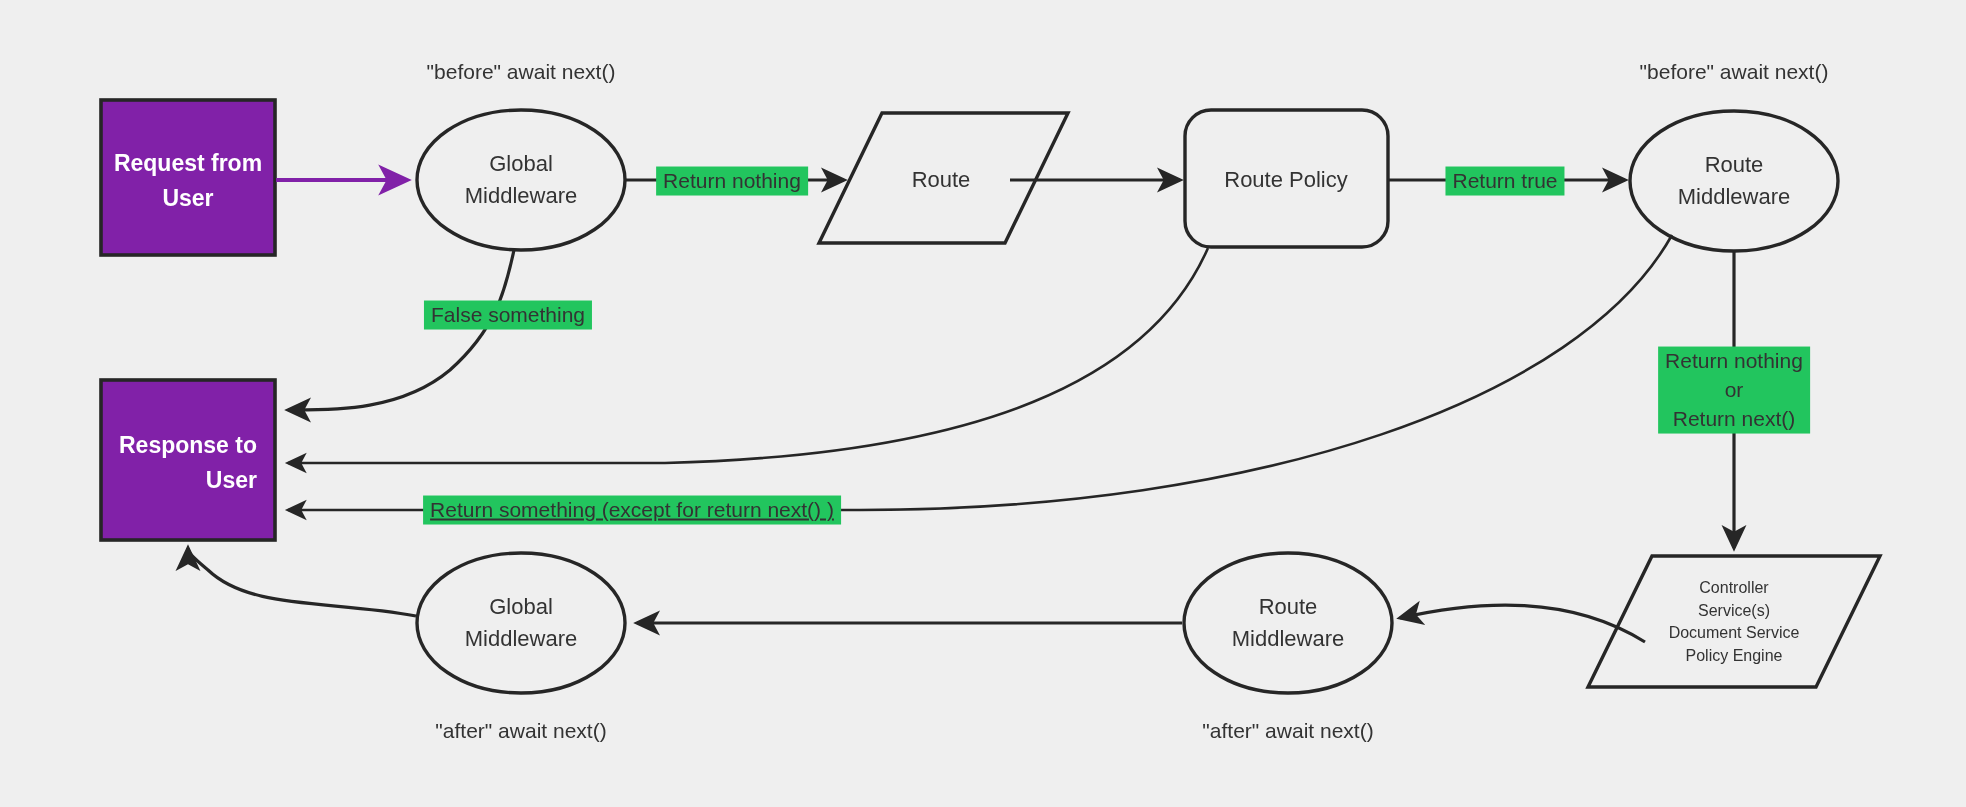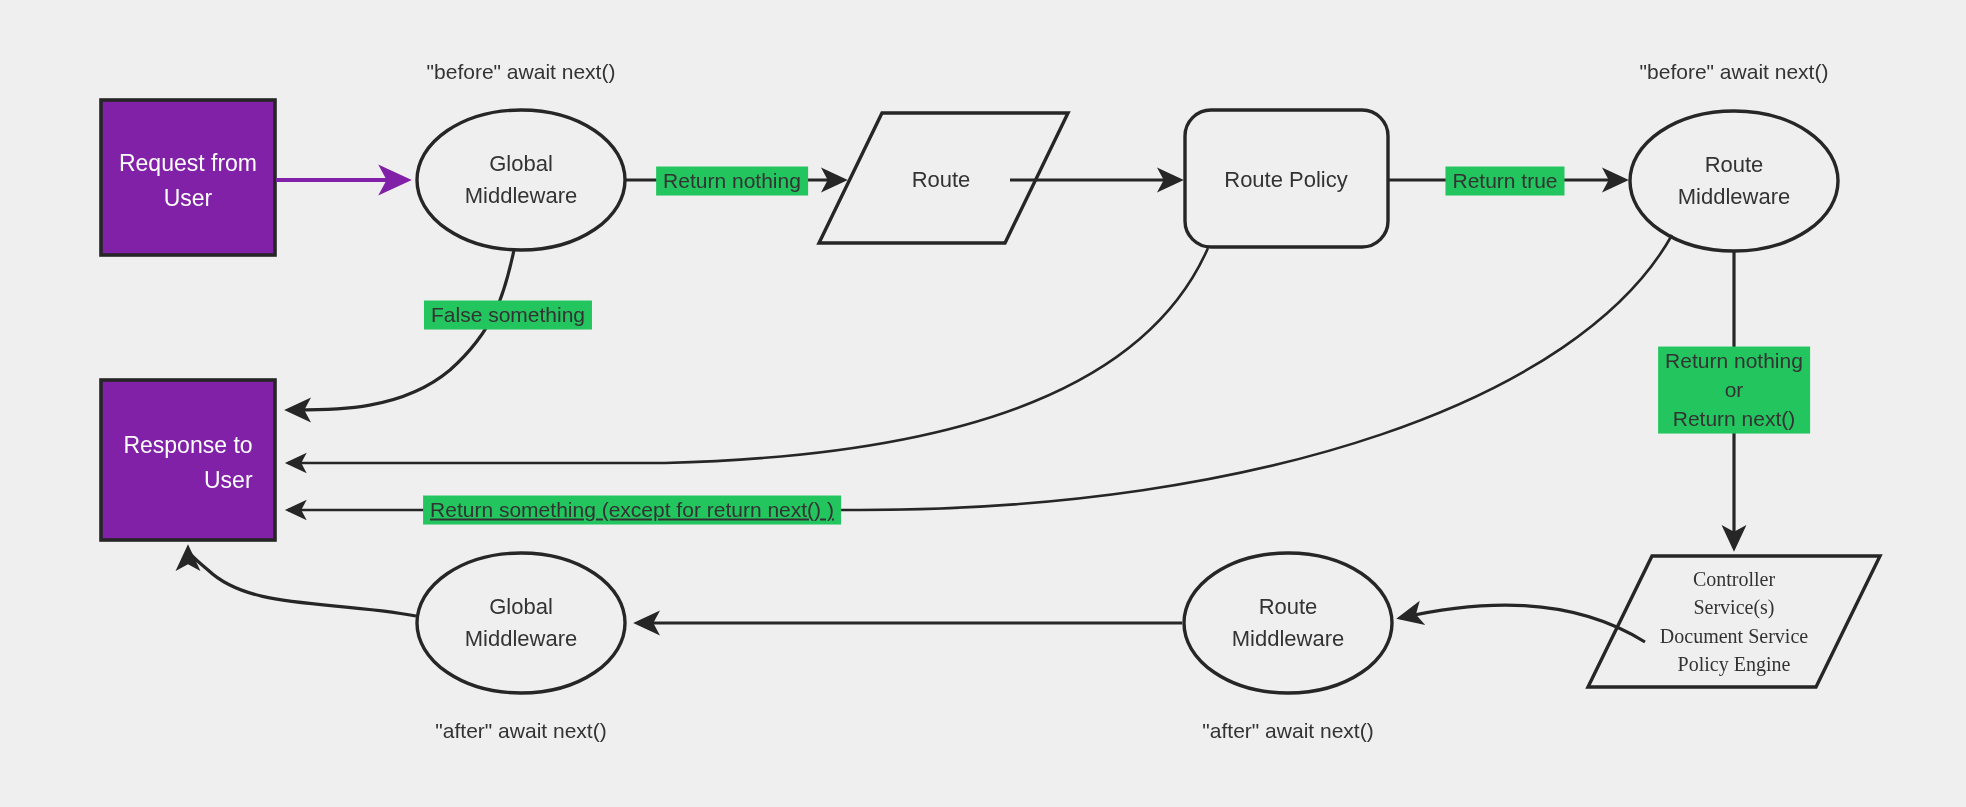--- a/index.html
+++ b/index.html
@@ -65,27 +65,26 @@
   .node-text {
     position: absolute;
     color: #333333;
     font-size: 22px;
     line-height: 1.45;
     text-align: center;
     white-space: nowrap;
     transform: translate(-50%, -50%);
   }
   .node-text-small {
-    font-size: 20px;
+    font-size: 16px;
     line-height: 1.42;
-    font-family: Liberation Serif, serif;
   }
   .node-text-purple {
     color: #ffffff;
-    font-weight: normal;
+    font-weight: bold;
     font-size: 23px;
     line-height: 1.5;
   }
 </style>
 </head>
 <body>
 
 <div id="canvas">
 
   <svg class="layer" viewBox="0 0 1966 807">

